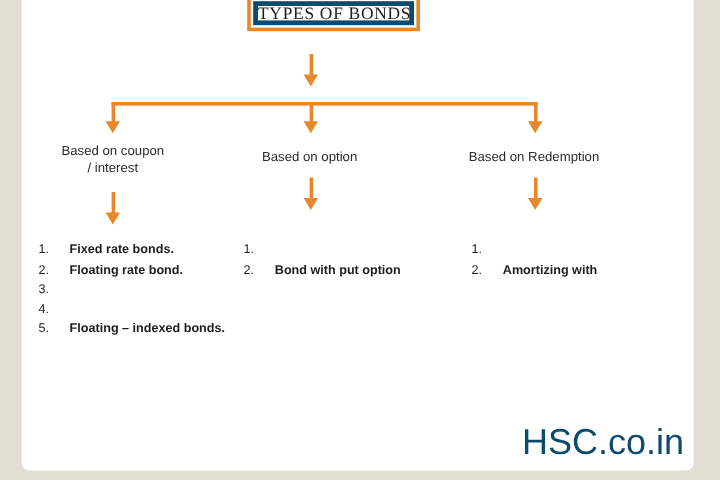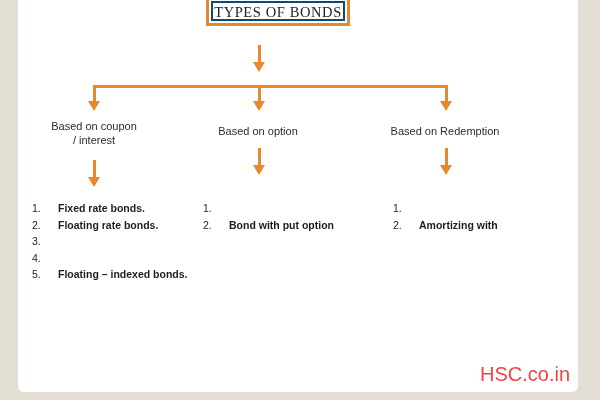--- a/index.html
+++ b/index.html
@@ -36,25 +36,24 @@
     background: #ffffff;
     border: 3px solid #e8872b;
     box-sizing: border-box;
   }
   #title-inner {
     position: absolute;
     left: 2px;
     top: 2px;
     right: 2px;
     bottom: 2px;
-    border: 2px solid #0c4a6e;
+    border: 4px solid #0c4a6e;
     box-sizing: border-box;
     display: flex;
     align-items: center;
-    justify-content: center;
   }
   #title-text {
     font-family: "Liberation Serif", serif;
     font-size: 14.5px;
     letter-spacing: 0.6px;
     color: #1d1d1d;
     white-space: nowrap;
     padding-top: 2px;
   }
 
@@ -109,23 +108,23 @@
     white-space: nowrap;
     font-weight: bold;
   }
 
   
   #watermark {
     position: absolute;
     right: 8px;
     bottom: 6px;
     font-family: "Liberation Sans", sans-serif;
-    font-size: 20px;
+    font-size: 30px;
     font-weight: 400;
-    color: #ef4444;
+    color: #0c4a6e;
     letter-spacing: 0px;
     white-space: nowrap;
   }
 </style>
 </head>
 <body>
 
 <div id="page">
 
   <div id="title-box">
@@ -164,21 +163,21 @@
   <div class="vline" style="left:427px; top:148px; height:22px;"></div>
   <div class="arrowhead" style="left:422px; top:165px;"></div>
 
   <div class="item-list" style="left:14px; top:200px;">
     <div class="item-row">
       <span class="item-num">1.</span>
       <span class="item-text">Fixed rate bonds.</span>
     </div>
     <div class="item-row">
       <span class="item-num">2.</span>
-      <span class="item-text">Floating rate bonds.</span>
+      <span class="item-text">Floating rate bond.</span>
     </div>
     <div class="item-row">
       <span class="item-num">3.</span>
     </div>
     <div class="item-row">
       <span class="item-num">4.</span>
     </div>
     <div class="item-row">
       <span class="item-num">5.</span>
       <span class="item-text">Floating – indexed bonds.</span>

